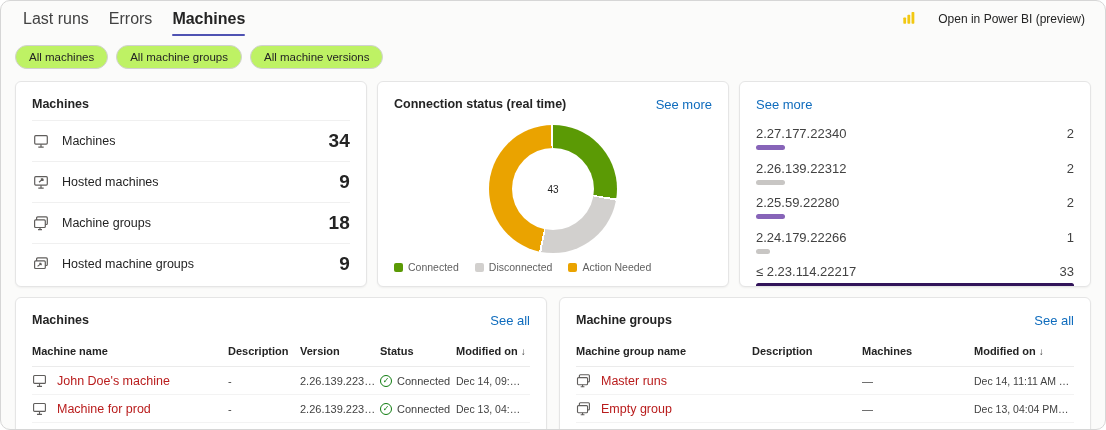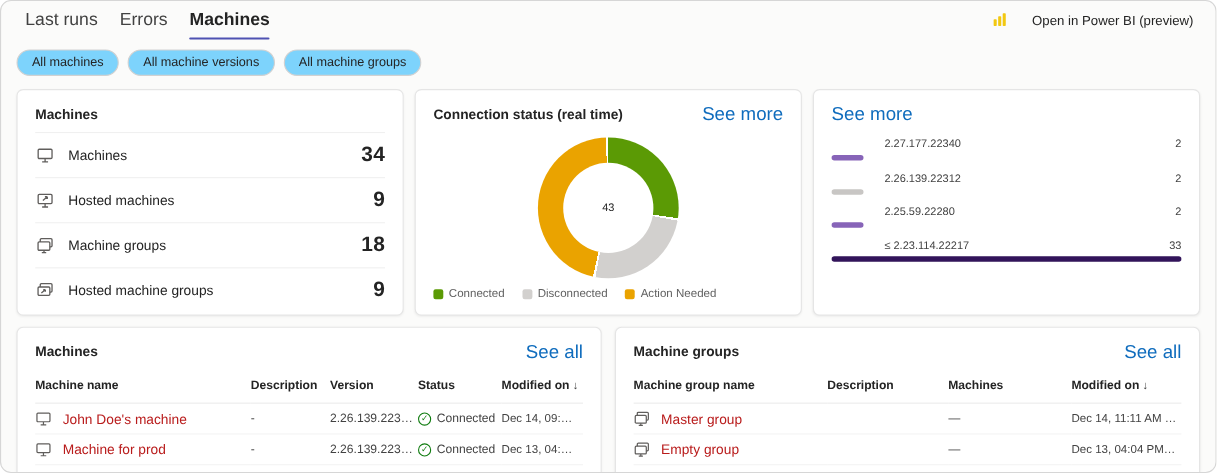--- a/index.html
+++ b/index.html
@@ -13,50 +13,50 @@
   .tab { background:none; border:none; font:inherit; font-size:16px; color:#424242;
          padding:8px 10px; cursor:pointer; position:relative; }
   .tab.active { font-weight:700; color:#242424; }
   .tab.active::after { content:""; position:absolute; left:10px; right:10px; bottom:0;
          height:2.5px; border-radius:2px; background:#4f52b2; }
   .pbi { margin-left:auto; display:flex; align-items:center; gap:22px; font-size:12px;
          color:#242424; cursor:pointer; padding-right:8px; background:none; border:none; font-family:inherit; }
 
   
   .filters { display:flex; gap:8px; padding:10px 14px 2px; }
-  .pill { border:1px solid #d1d1d1; border-radius:16px; background:#7dd3fc; padding:5px 13px;
+  .pill { border:1px solid #d1d1d1; border-radius:16px; background:#bef264; padding:5px 13px;
           font-size:11.5px; color:#242424; cursor:pointer; font-family:inherit; }
 
   
   .cards { display:flex; gap:10px; padding:10px 14px 0; }
   .card { flex:1; background:#fff; border:1px solid #e5e5e5; border-radius:6px;
           box-shadow:0 1px 2px rgba(0,0,0,.05); padding:10px 16px; height:206px; overflow:hidden; }
   .card-head { display:flex; align-items:center; justify-content:space-between; height:24px; }
   .card-title { font-size:12.5px; font-weight:700; }
-  .link { font-size:17px; color:#0f6cbd; cursor:pointer; background:none; border:none; font-family:inherit; padding:0; }
+  .link { font-size:13px; color:#0f6cbd; cursor:pointer; background:none; border:none; font-family:inherit; padding:0; }
 
   
   .stat-rows { margin-top:4px; }
   .stat-row { display:flex; align-items:center; gap:12px; height:41px; border-top:1px solid #f0f0f0; }
   .stat-icon { color:#605e5c; display:flex; width:18px; justify-content:center; }
   .stat-label { font-size:12.5px; color:#242424; }
   .stat-value { margin-left:auto; font-size:19px; font-weight:700; letter-spacing:.2px; }
 
   
   .donut { width:128px; height:128px; border-radius:50%; margin:9px auto 8px; position:relative; }
   .donut-hole { position:absolute; inset:23px; background:#fff; border-radius:50%;
                 display:flex; align-items:center; justify-content:center; font-size:10px; color:#242424; }
   .legend { display:flex; gap:16px; align-items:center; margin-top:4px; }
   .legend-item { display:flex; align-items:center; gap:5px; font-size:10.5px; color:#616161; }
   .legend-swatch { width:9px; height:9px; border-radius:2px; display:inline-block; background:#ccc; }
 
   
   .pad-rows { margin-top:10px; }
   .pad-row { margin-bottom:10.5px; }
-  .pad-line { display:flex; justify-content:space-between; font-size:10px; color:#424242; margin-bottom:4px;margin-left:48px; }
+  .pad-line { display:flex; justify-content:space-between; font-size:13px; color:#424242; margin-bottom:4px; }
   .pad-bar { height:5px; border-radius:2.5px; width:0; }
 
   
   .tables { display:flex; gap:12px; padding:10px 14px 0; }
   .table-card { flex:1; background:#fff; border:1px solid #e5e5e5; border-radius:6px;
                 box-shadow:0 1px 2px rgba(0,0,0,.05); padding:10px 16px 0; height:170px; overflow:hidden; }
   table { width:100%; border-collapse:collapse; margin-top:4px; table-layout:fixed; }
   th { text-align:left; font-size:11px; font-weight:700; color:#242424; padding:9px 4px 9px 0;
        border-bottom:1px solid #ebebeb; white-space:nowrap; overflow:hidden; }
   td { font-size:11px; color:#424242; padding:6px 4px 6px 0; border-bottom:1px solid #f3f3f3;
@@ -86,22 +86,22 @@
             <rect x="6.2" y="4.2" width="3.2" height="10.3" rx="0.8" fill="#f2c811"></rect>
             <rect x="10.9" y="1.2" width="3.2" height="13.3" rx="0.8" fill="#f2c811"></rect>
           </svg>
       </span>
       <span>Open in Power BI (preview)</span>
     </button>
   </div>
 
   <div class="filters">
     <button class="pill">All machines</button>
+    <button class="pill">All machine groups</button>
     <button class="pill">All machine versions</button>
-    <button class="pill">All machine groups</button>
   </div>
 
   <div class="cards">
 
     <div class="card">
       <div class="card-head">
         <span class="card-title">Machines</span>
       </div>
       <div class="stat-rows">
         <div class="stat-row">
@@ -197,20 +197,27 @@
         </div>
         <div class="pad-row">
           <div class="pad-line">
             <span>2.25.59.22280</span>
             <span>2</span>
           </div>
           <div class="pad-bar" style="width: 9.09091%; background: rgb(135, 100, 184);"></div>
         </div>
         <div class="pad-row">
           <div class="pad-line">
+            <span>2.24.179.22266</span>
+            <span>1</span>
+          </div>
+          <div class="pad-bar" style="width: 4.54545%; background: rgb(200, 198, 196);"></div>
+        </div>
+        <div class="pad-row">
+          <div class="pad-line">
             <span>≤ 2.23.114.22217</span>
             <span>33</span>
           </div>
           <div class="pad-bar" style="width: 100%; background: rgb(50, 20, 90);"></div>
         </div>
       </div>
     </div>
   </div>
 
   <div class="tables">
@@ -310,21 +317,21 @@
           <tr>
             <td>
                 <span class="name-cell">
                   <span class="row-icon">
                     <svg width="15" height="15" viewBox="0 0 16 16" fill="none" stroke="currentColor" stroke-width="1.2">
                       <rect x="3.6" y="1.9" width="10.7" height="7.6" rx="1"></rect>
                       <rect x="1.6" y="4.9" width="10.7" height="7.6" rx="1" fill="#fff"></rect>
                       <path d="M5 14.6h4M7 12.6v2"></path>
                     </svg>
                   </span>
-                  <span>Master group</span>
+                  <span>Master runs</span>
                 </span>
               </td>
             <td></td>
             <td>—</td>
             <td class="modified">Dec 14, 11:11 AM (2 h ago)</td>
           </tr>
           <tr>
             <td>
                 <span class="name-cell">
                   <span class="row-icon">

